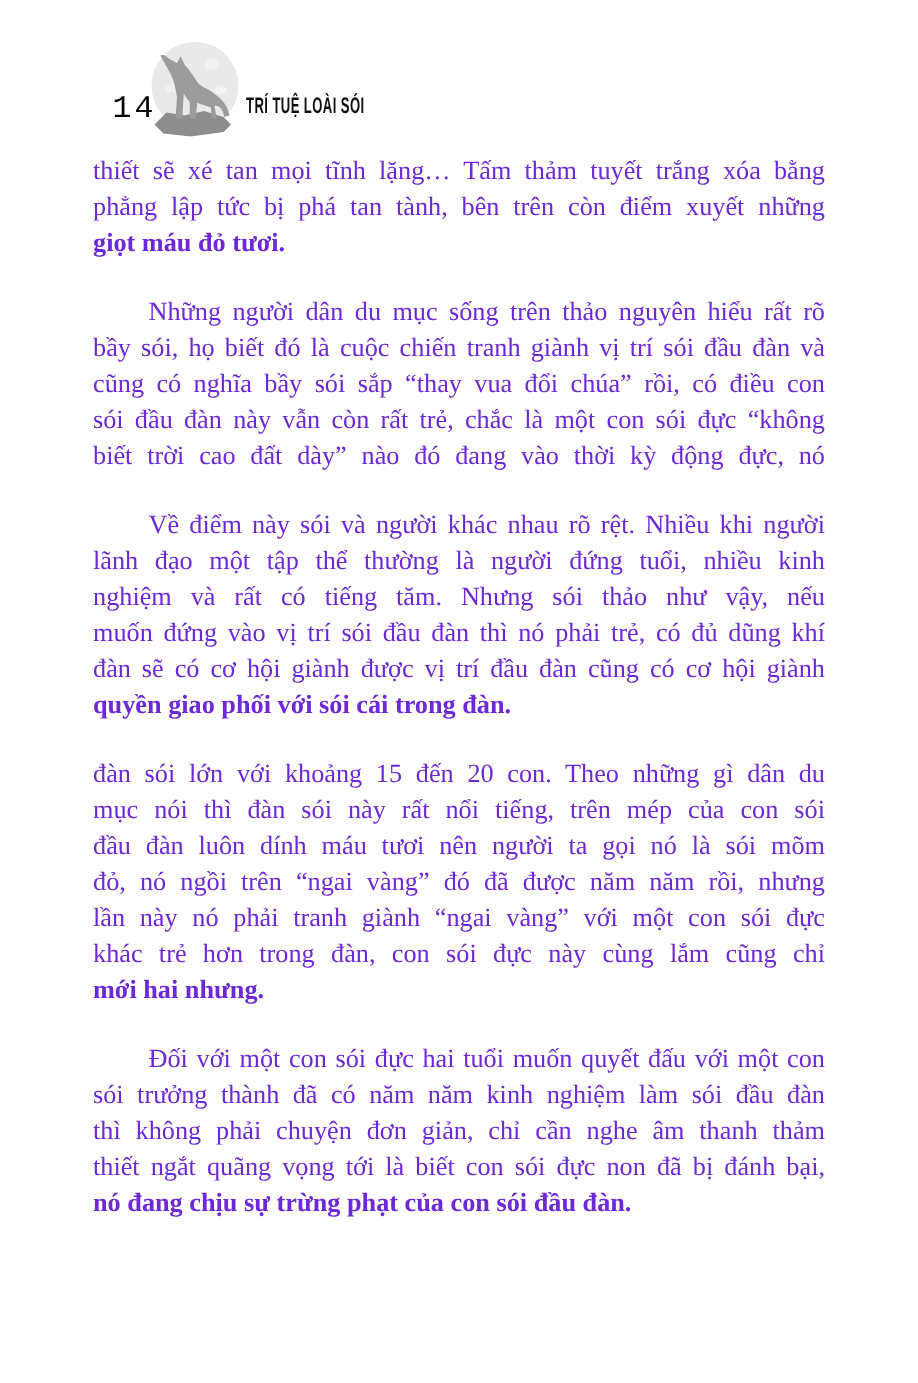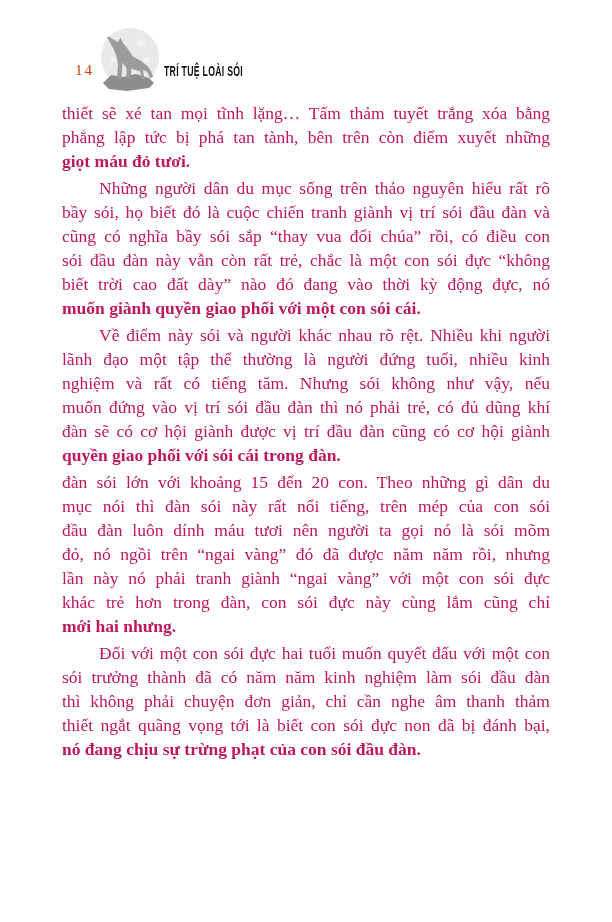--- a/index.html
+++ b/index.html
@@ -9,23 +9,23 @@
     height: 922px;
     background: #ffffff;
     overflow: hidden;
   }
 
   
   .page-number {
     position: absolute;
     left: 75px;
     top: 62px;
-    font-family: Liberation Serif, serif;
-    font-size: 15px;
-    color: #c2410c;
+    font-family: Liberation Mono, monospace;
+    font-size: 21px;
+    color: #000000;
     letter-spacing: 2px;
   }
   .logo {
     position: absolute;
     left: 96px;
     top: 26px;
     width: 66px;
     height: 66px;
   }
   .book-title {
@@ -44,24 +44,24 @@
 
   
   .text-block {
     position: absolute;
     left: 62px;
     top: 101px;
     width: 488px;
     font-family: "Liberation Serif", "DejaVu Serif", serif;
     font-size: 17.5px;
     line-height: 24px;
-    color: #be185d;
+    color: #6d28d9;
   }
   .para { margin: 0; }
-  .para + .para { margin-top: 3px; }
+  .para + .para { margin-top: 22px; }
   .line {
     text-align: justify;
     text-align-last: justify;
   }
   .line.last {
     text-align-last: left;
     font-weight: bold;
   }
   .para.indent .line.first {
     text-indent: 37px;
@@ -105,26 +105,25 @@
         <div class="line first">thiết sẽ xé tan mọi tĩnh lặng… Tấm thảm tuyết trắng xóa bằng</div>
         <div class="line">phẳng lập tức bị phá tan tành, bên trên còn điểm xuyết những</div>
         <div class="line last">giọt máu đỏ tươi.</div>
       </div>
       <div class="para indent">
         <div class="line first">Những người dân du mục sống trên thảo nguyên hiểu rất rõ</div>
         <div class="line">bầy sói, họ biết đó là cuộc chiến tranh giành vị trí sói đầu đàn và</div>
         <div class="line">cũng có nghĩa bầy sói sắp “thay vua đổi chúa” rồi, có điều con</div>
         <div class="line">sói đầu đàn này vẫn còn rất trẻ, chắc là một con sói đực “không</div>
         <div class="line">biết trời cao đất dày” nào đó đang vào thời kỳ động đực, nó</div>
-        <div class="line last">muốn giành quyền giao phối với một con sói cái.</div>
       </div>
       <div class="para indent">
         <div class="line first">Về điểm này sói và người khác nhau rõ rệt. Nhiều khi người</div>
         <div class="line">lãnh đạo một tập thể thường là người đứng tuổi, nhiều kinh</div>
-        <div class="line">nghiệm và rất có tiếng tăm. Nhưng sói không như vậy, nếu</div>
+        <div class="line">nghiệm và rất có tiếng tăm. Nhưng sói thảo như vậy, nếu</div>
         <div class="line">muốn đứng vào vị trí sói đầu đàn thì nó phải trẻ, có đủ dũng khí</div>
         <div class="line">đàn sẽ có cơ hội giành được vị trí đầu đàn cũng có cơ hội giành</div>
         <div class="line last">quyền giao phối với sói cái trong đàn.</div>
       </div>
       <div class="para indent">
         <div class="line">đàn sói lớn với khoảng 15 đến 20 con. Theo những gì dân du</div>
         <div class="line">mục nói thì đàn sói này rất nổi tiếng, trên mép của con sói</div>
         <div class="line">đầu đàn luôn dính máu tươi nên người ta gọi nó là sói mõm</div>
         <div class="line">đỏ, nó ngồi trên “ngai vàng” đó đã được năm năm rồi, nhưng</div>
         <div class="line">lần này nó phải tranh giành “ngai vàng” với một con sói đực</div>

